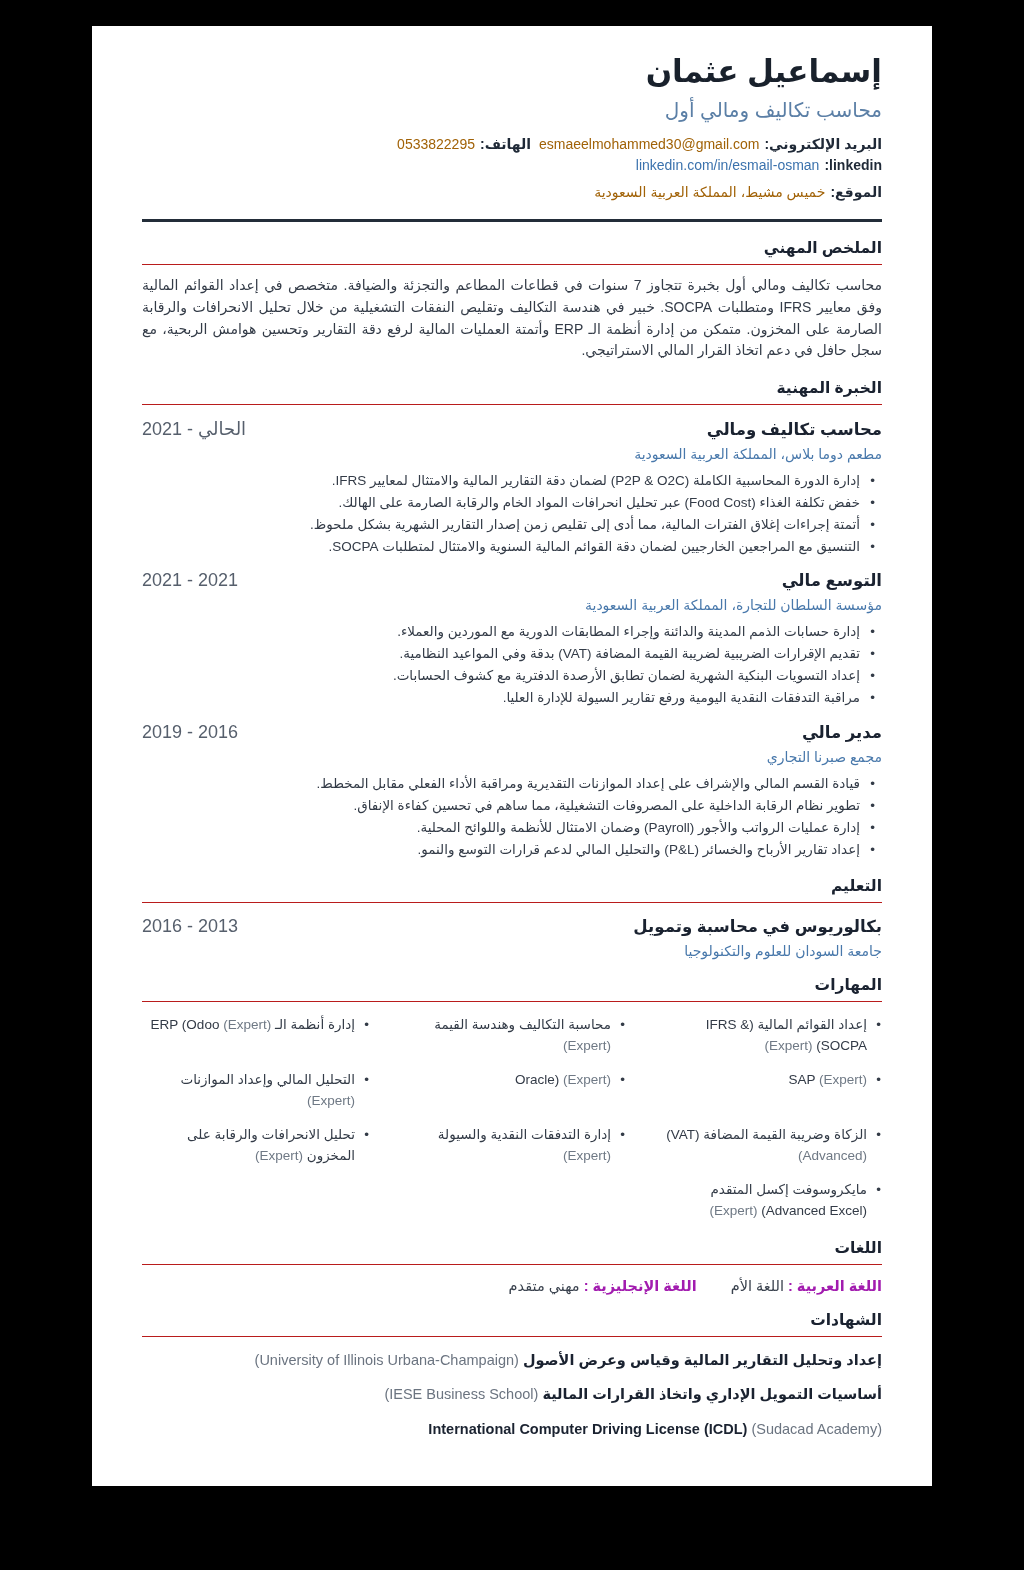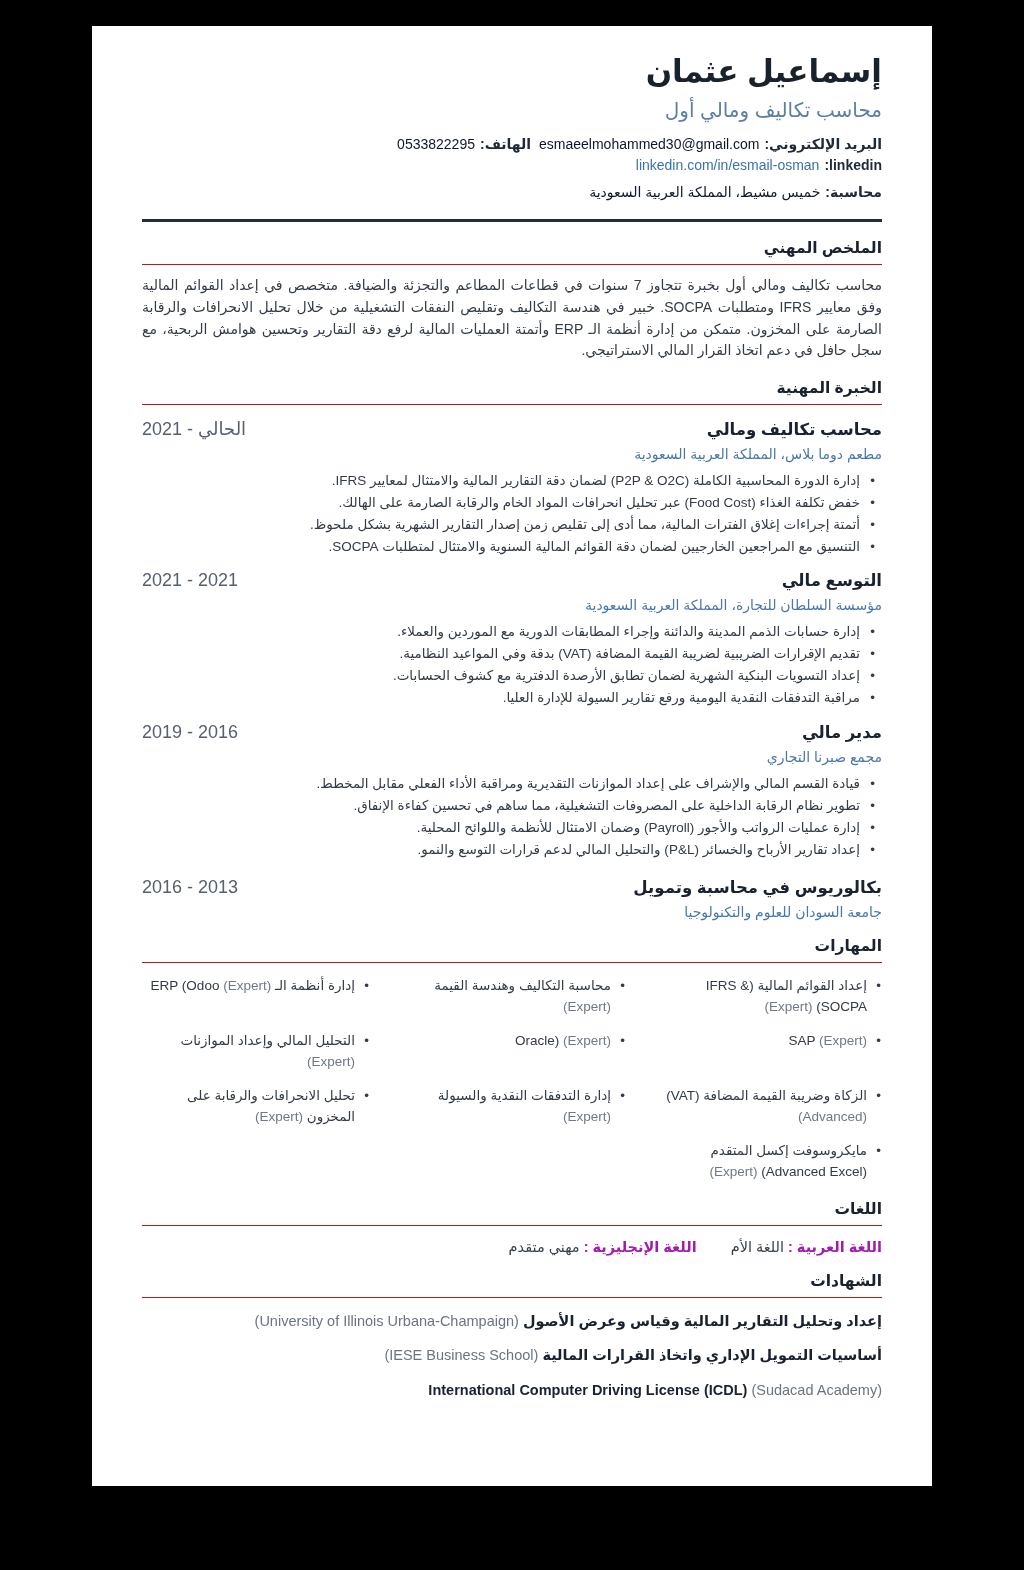--- a/index.html
+++ b/index.html
@@ -10,21 +10,21 @@
   .letterbox-bottom { flex: 1 1 auto; background: #000; }
   .page { background: #ffffff; height: 1460px; padding: 26px 50px 30px; direction: rtl; overflow: hidden; flex: 0 0 auto; }
 
   
   .name { font-size: 31px; font-weight: bold; color: #19212c; line-height: 1.3; }
   .headline { font-size: 20px; color: #5b7fa6; margin-top: 6px; font-weight: 500; }
   .contact-row { margin-top: 12px; font-size: 14px; color: #2d3642; line-height: 1.5; }
   .contact-row.second { margin-top: 6px; }
   .contact-group { display: inline-block; margin-left: 4px; }
   .contact-label { font-weight: bold; color: #1f2937; display: inline-block; margin-left: 5px; }
-  .contact-value { display: inline-block; color: #0f172a; }
+  .contact-value { display: inline-block; color: #a16207; }
   .contact-value.link { color: #3b72ad; cursor: pointer; }
   .header-rule { border: none; border-top: 3px solid #232d39; margin-top: 16px; }
 
   
   .section { margin-top: 17px; }
   .section-heading { font-size: 15.5px; font-weight: bold; color: #1a2230; padding-bottom: 7px; border-bottom: 1px solid #b91c1c; }
   .summary-text { margin-top: 10px; font-size: 14px; line-height: 1.55; color: #333b47; text-align: justify; }
 
   
   .job { margin-top: 13px; }
@@ -65,21 +65,21 @@
     <header>
       <h1 class="name">إسماعيل عثمان</h1>
       <div class="headline">محاسب تكاليف ومالي أول</div>
 
       <div class="contact-row">
         <span class="contact-group"><span class="contact-label">البريد الإلكتروني:</span><span class="contact-value">esmaeelmohammed30@gmail.com</span></span>
         <span class="contact-group"><span class="contact-label">الهاتف:</span><span class="contact-value">0533822295</span></span>
         <span class="contact-group"><span class="contact-label">linkedin:</span><span class="contact-value link">linkedin.com/in/esmail-osman</span></span>
       </div>
       <div class="contact-row second">
-        <span class="contact-group"><span class="contact-label">محاسبة:</span><span class="contact-value">خميس مشيط، المملكة العربية السعودية</span></span>
+        <span class="contact-group"><span class="contact-label">الموقع:</span><span class="contact-value">خميس مشيط، المملكة العربية السعودية</span></span>
       </div>
 
       <hr class="header-rule">
     </header>
 
     <section class="section">
       <h2 class="section-heading">الملخص المهني</h2>
       <p class="summary-text">محاسب تكاليف ومالي أول بخبرة تتجاوز 7 سنوات في قطاعات المطاعم والتجزئة والضيافة. متخصص في إعداد القوائم المالية وفق معايير IFRS ومتطلبات SOCPA. خبير في هندسة التكاليف وتقليص النفقات التشغيلية من خلال تحليل الانحرافات والرقابة الصارمة على المخزون. متمكن من إدارة أنظمة الـ ERP وأتمتة العمليات المالية لرفع دقة التقارير وتحسين هوامش الربحية، مع سجل حافل في دعم اتخاذ القرار المالي الاستراتيجي.</p>
     </section>
 
@@ -123,20 +123,21 @@
         <ul class="bullets">
           <li>قيادة القسم المالي والإشراف على إعداد الموازنات التقديرية ومراقبة الأداء الفعلي مقابل المخطط.</li>
           <li>تطوير نظام الرقابة الداخلية على المصروفات التشغيلية، مما ساهم في تحسين كفاءة الإنفاق.</li>
           <li>إدارة عمليات الرواتب والأجور (Payroll) وضمان الامتثال للأنظمة واللوائح المحلية.</li>
           <li>إعداد تقارير الأرباح والخسائر (P&amp;L) والتحليل المالي لدعم قرارات التوسع والنمو.</li>
         </ul>
       </div>
     </section>
 
     <section class="section">
+      <h2 class="section-heading">التعليم</h2>
       <div class="job">
         <div class="job-header">
           <span class="job-title">بكالوريوس في محاسبة وتمويل</span>
           <span class="job-dates">2016 - 2013</span>
         </div>
         <div class="job-company">جامعة السودان للعلوم والتكنولوجيا</div>
       </div>
     </section>
 
     <section class="section">

